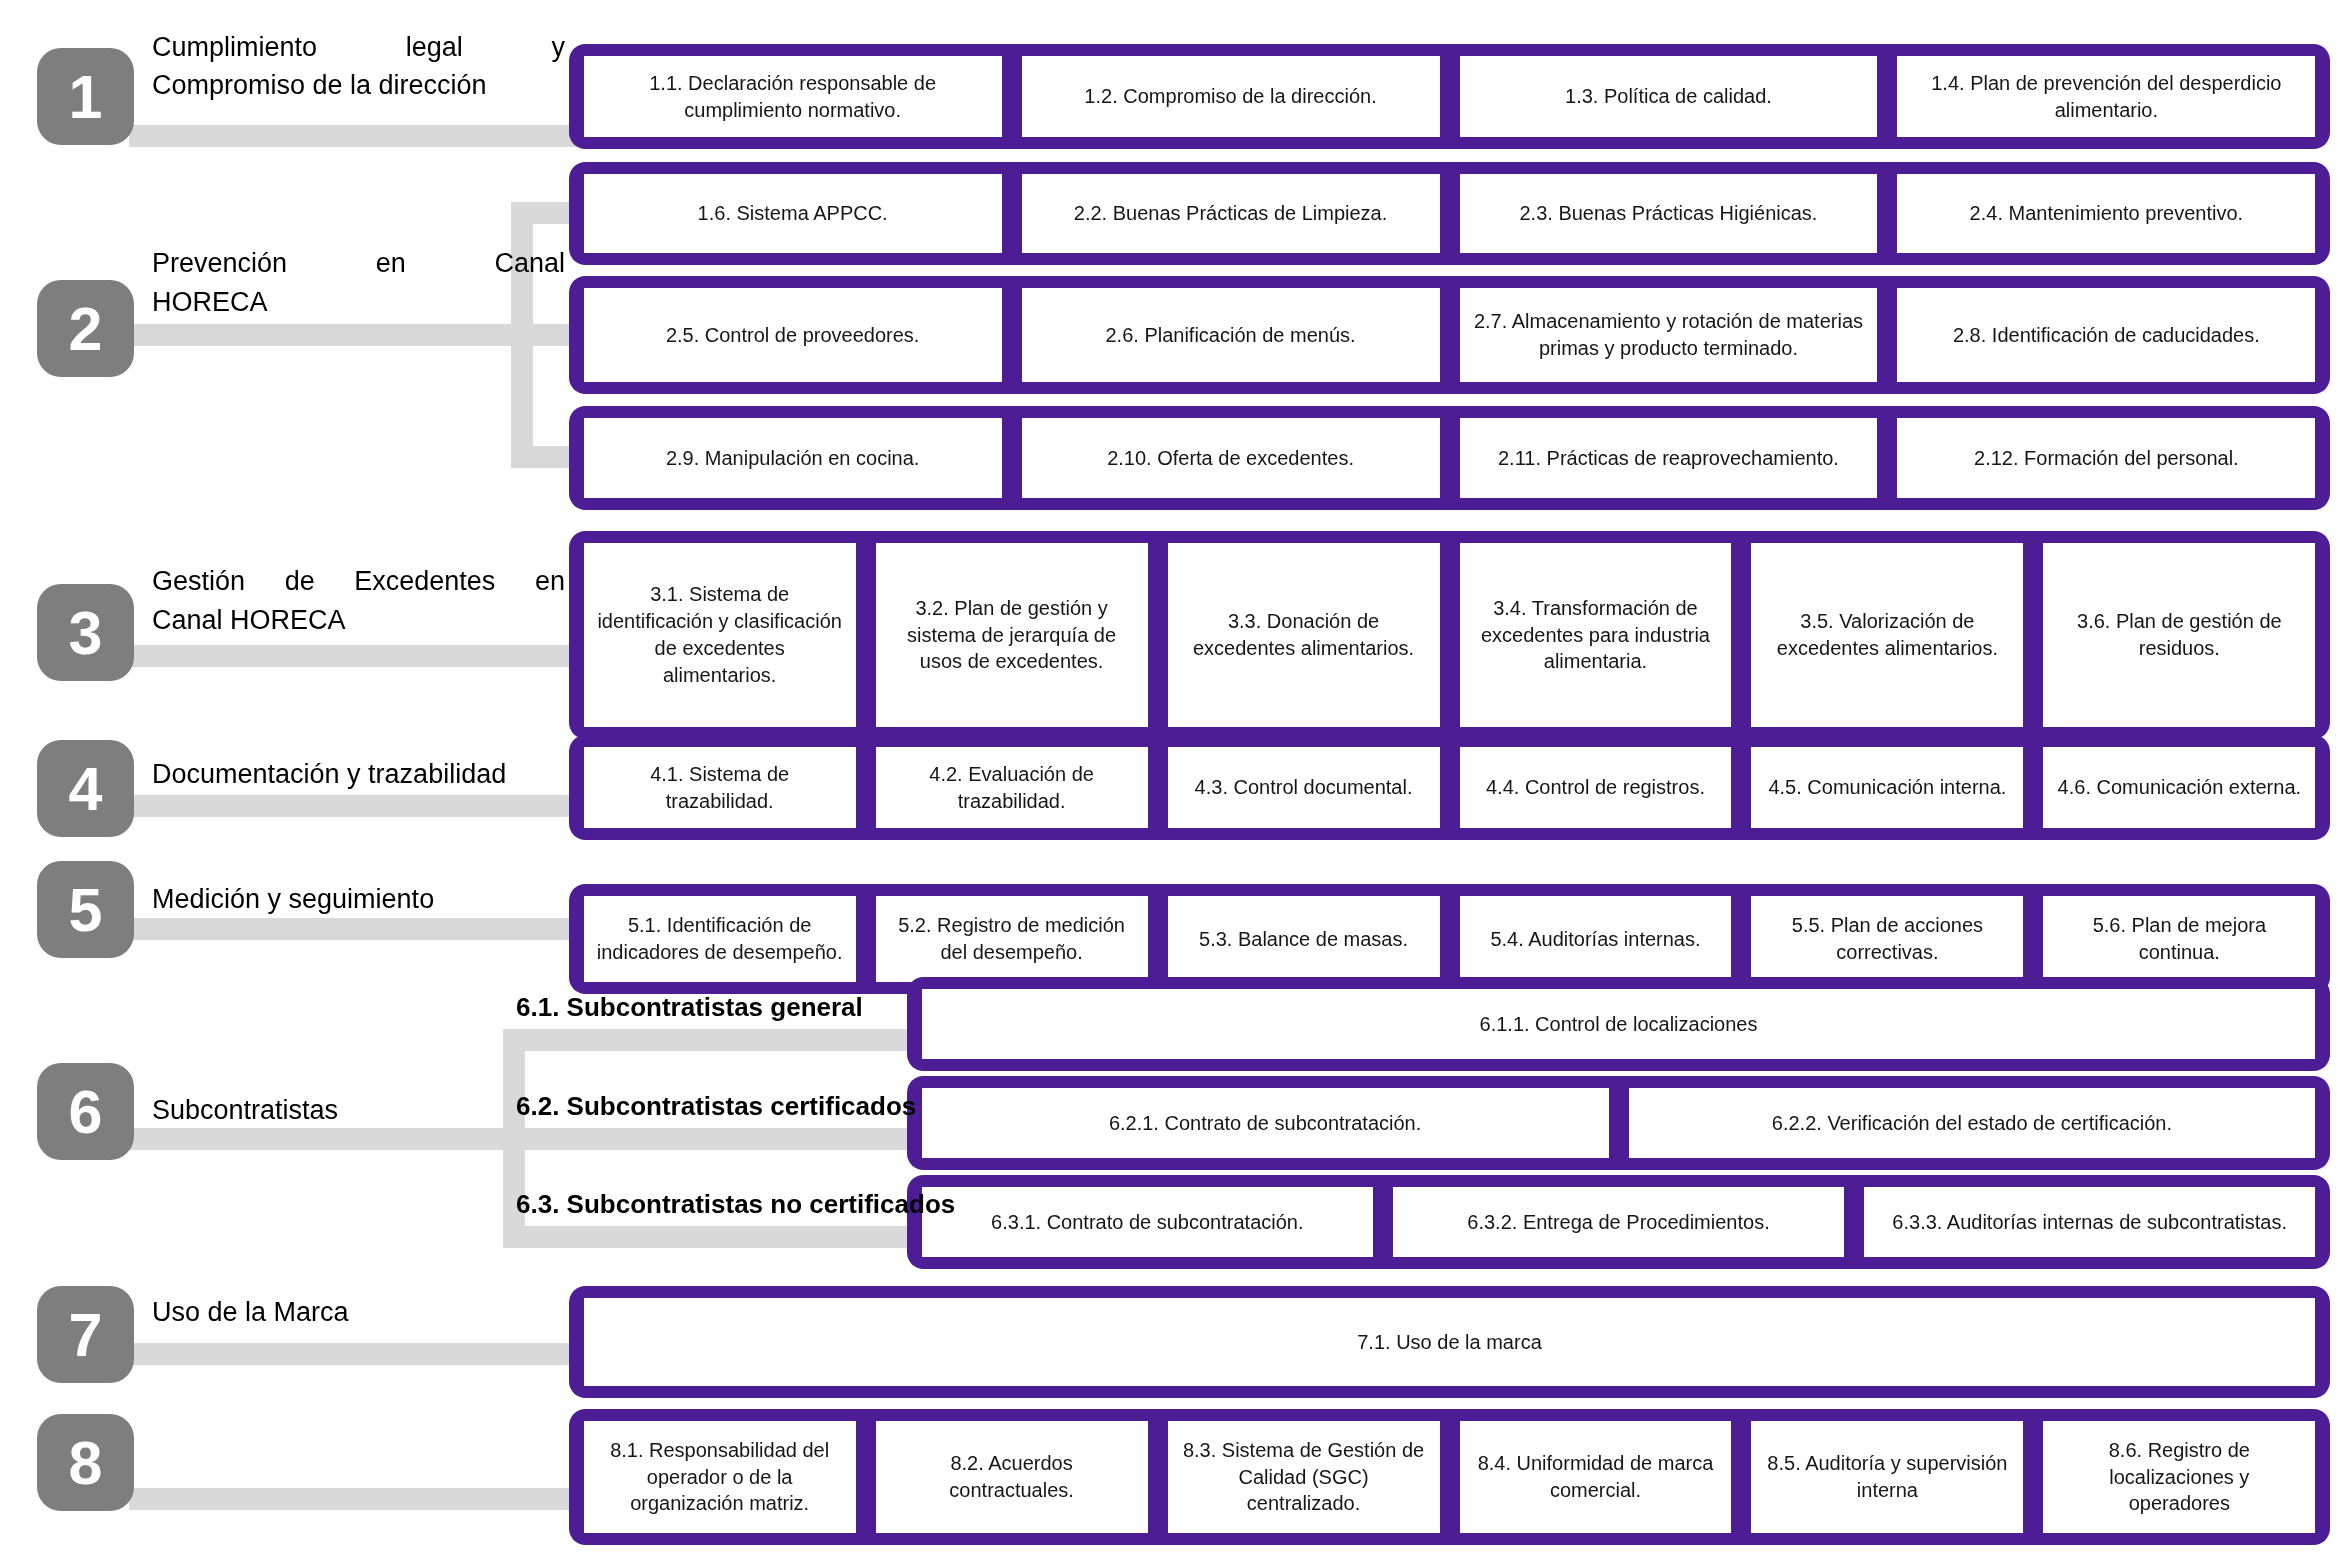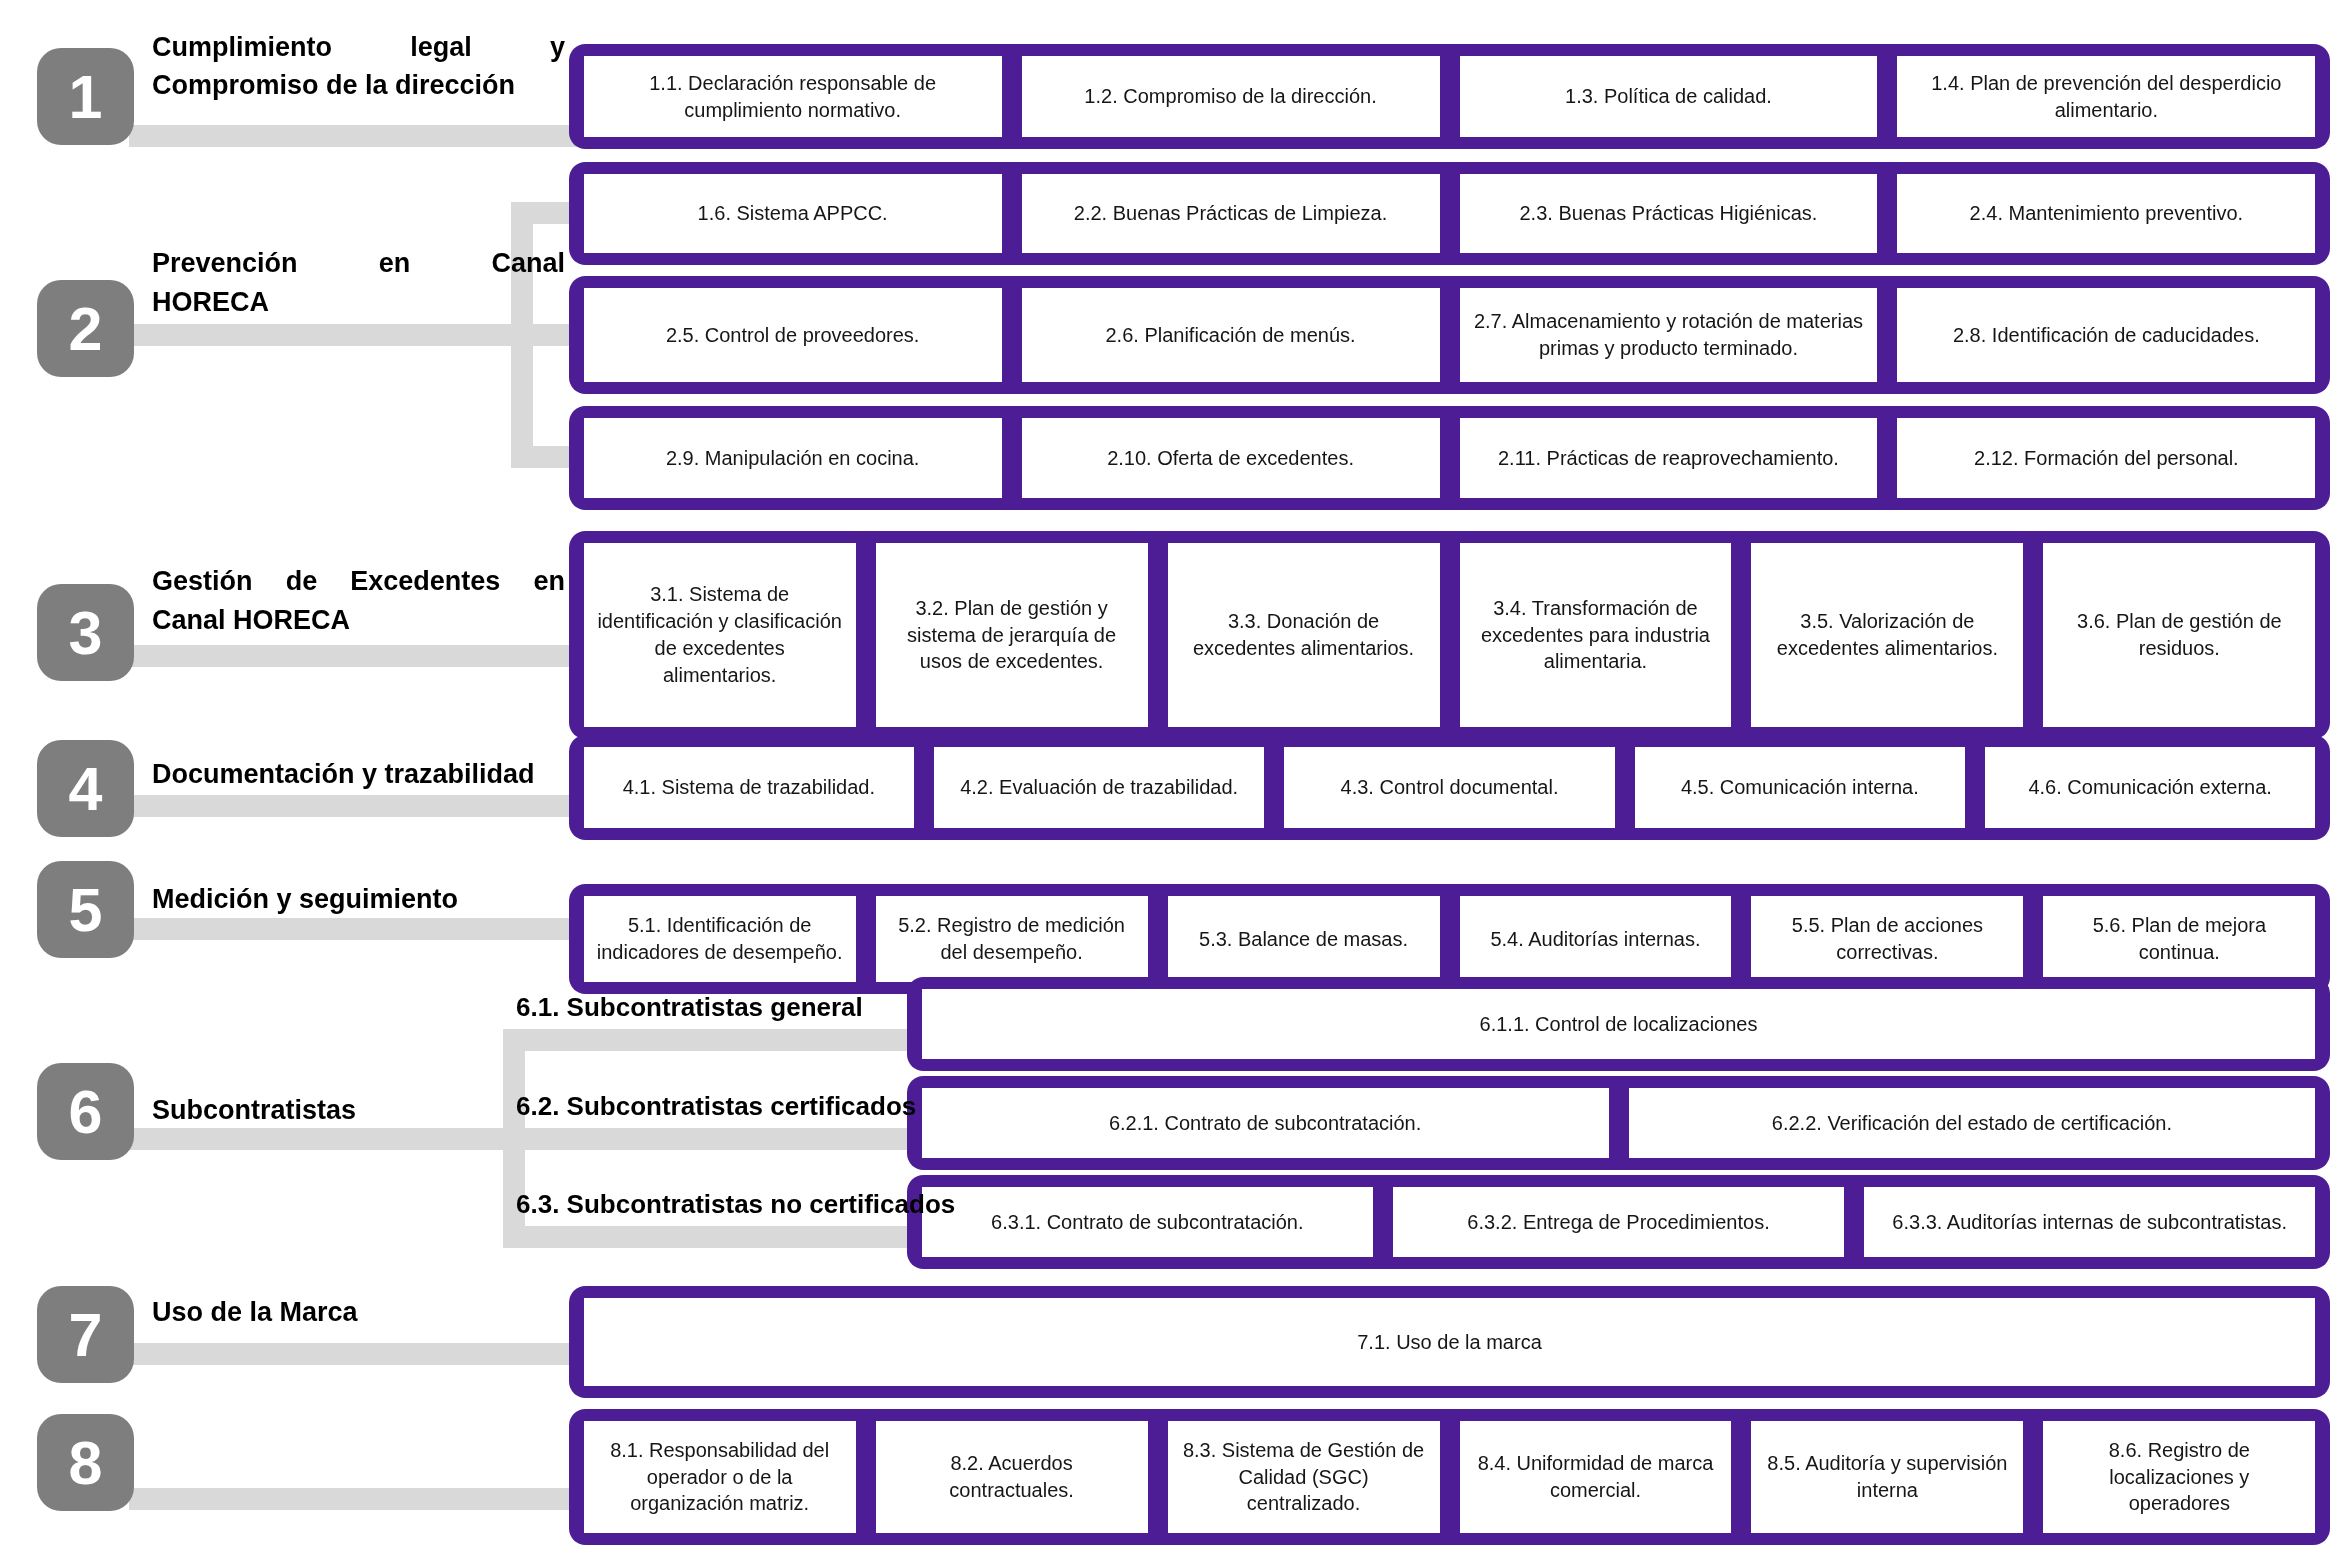--- a/index.html
+++ b/index.html
@@ -1,21 +1,21 @@
 <!DOCTYPE html>
 <html style="font-size:14.7px"><head>
 <meta charset="utf-8">
 <style>
   html,body{margin:0;padding:0;background:#fff}
   .page{position:relative;width:2351px;height:1568px;background:#ffffff;
         font-family:"Liberation Sans",sans-serif;overflow:hidden}
   .badge{position:absolute;left:37px;width:97px;height:97px;border-radius:24px;
          background:#7e7e7e;color:#ffffff;font-size:61px;font-weight:700;
          display:flex;align-items:center;justify-content:center;z-index:3}
-  .title{position:absolute;left:152px;width:413px;font-size:27px;font-weight:700;
+  .title{position:absolute;left:152px;width:413px;font-size:27px;font-weight:400;
          line-height:1.44;color:#000;z-index:3}
   .tl{display:block;white-space:nowrap}
   .justified .tl:not(:last-child){text-align:justify;text-align-last:justify}
   .sublabel{position:absolute;left:516px;font-size:26px;font-weight:700;color:#000;
             white-space:nowrap;z-index:3}
   .hbar{position:absolute;height:22px;background:#d9d9d9;z-index:0}
   .vbar{position:absolute;width:22px;background:#d9d9d9;z-index:0}
   .tray{position:absolute;left:569px;width:1761px;background:#4c1d95;border-radius:16.5px;
         display:flex;gap:20px;padding:12px 14.7px;box-sizing:border-box;z-index:1}
   .tray.narrow{left:907px;width:1423px}
@@ -137,20 +137,23 @@
     <div class="box">
         <span>4.1. Sistema de trazabilidad.</span>
       </div>
     <div class="box">
         <span>4.2. Evaluación de trazabilidad.</span>
       </div>
     <div class="box">
         <span>4.3. Control documental.</span>
       </div>
     <div class="box">
+        <span>4.4. Control de registros.</span>
+      </div>
+    <div class="box">
         <span>4.5. Comunicación interna.</span>
       </div>
     <div class="box">
         <span>4.6. Comunicación externa.</span>
       </div>
   </div>
 
   <div class="badge" style="top:861px">5</div>
   <div class="title" style="top:880px">
     <span class="tl">Medición y seguimiento</span>

